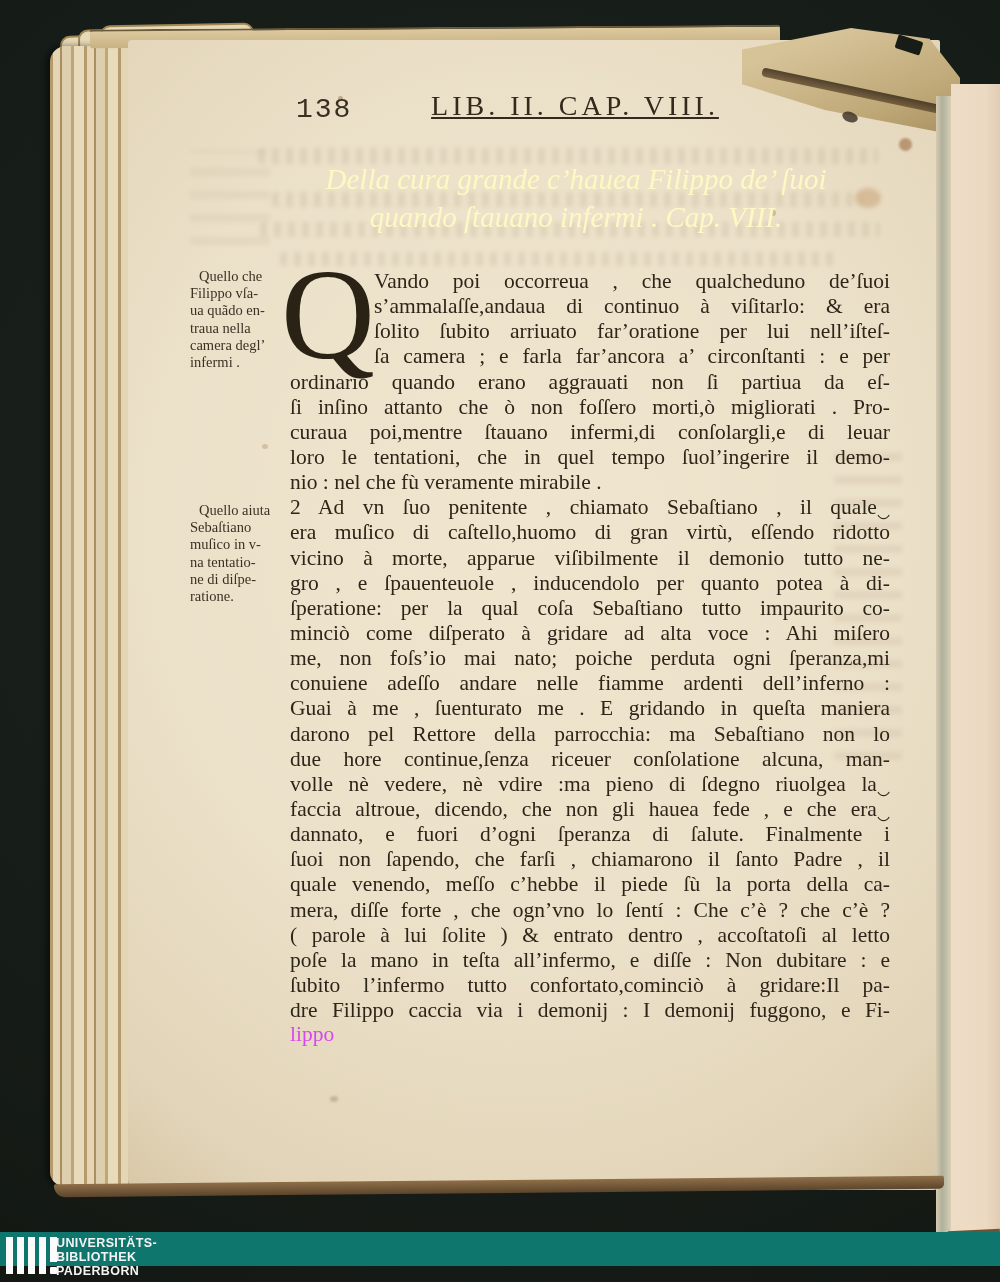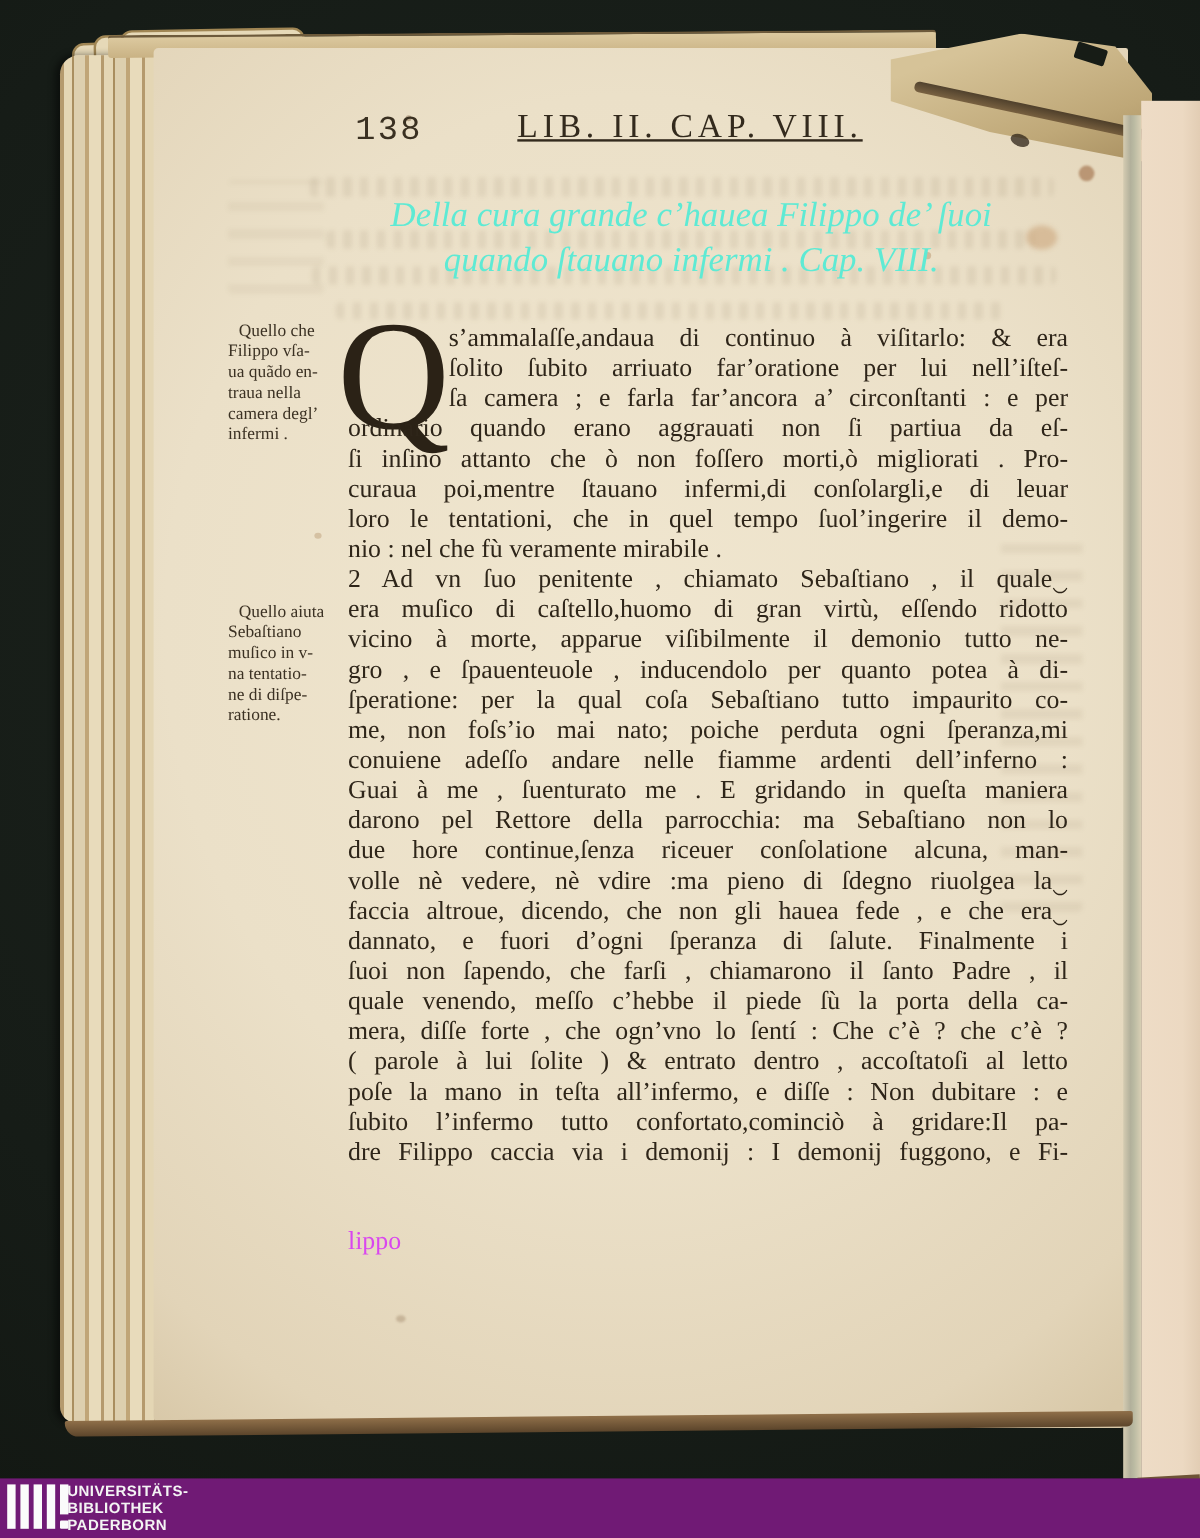--- a/index.html
+++ b/index.html
@@ -57,42 +57,42 @@
   
   .bottom-edge{position:absolute;left:54px;top:1180px;width:890px;height:13px;
     background:linear-gradient(#8f6f49,#5c452b);transform:rotate(-.55deg);
     border-radius:2px 2px 6px 14px;}
   
   .ink{color:#2e2519;}
   .folio{position:absolute;left:296px;top:94px;font-size:28px;letter-spacing:2px;color:#3a3021;font-family:Liberation Mono, monospace;}
   .running-title{position:absolute;left:350px;top:90px;width:450px;text-align:center;
     font-size:28px;letter-spacing:4px;color:#332a1d;text-decoration:underline;}
   .chapter-title{position:absolute;left:248px;top:160px;width:656px;text-align:center;
-    font-style:italic;font-size:29px;line-height:38px;color:#5eead4;}
+    font-style:italic;font-size:29px;line-height:38px;color:#fef9c3;}
   .dropcap{position:absolute;left:281px;top:266px;width:86px;height:102px;
     font-size:130px;line-height:96px;color:#2b2216;text-align:center;}
   .body-block{position:absolute;left:290px;top:269px;width:600px;}
   .bl{font-size:21.5px;line-height:25.15px;height:25.15px;white-space:nowrap;
     text-align:justify;text-align-last:justify;color:#2e2519;}
   .bl.indent{padding-left:84px;}
   .bl.noj{text-align-last:left;}
   .catchword{position:absolute;left:290px;top:1022px;width:572px;text-align:left;
     font-size:21.5px;color:#d946ef;}
   .margin-note{position:absolute;left:190px;width:94px;font-size:14.5px;line-height:17.2px;
     color:#3b3123;}
   .margin-note .mn-line:first-child{padding-left:9px;}
   #note-1{top:268px;}
   #note-2{top:502px;}
   
   .ghost{position:absolute;filter:blur(2px);opacity:.55;border-radius:4px;
     background:repeating-linear-gradient(90deg,rgba(118,98,66,.20) 0 7px,rgba(0,0,0,0) 7px 14px);}
   .ghost.v{background:repeating-linear-gradient(0deg,rgba(118,98,66,.16) 0 8px,rgba(0,0,0,0) 8px 23px);}
   .stain{position:absolute;border-radius:50%;}
   
-  .wm-band{position:absolute;left:0;top:1232px;width:1000px;height:50px;background:#701a75;}
+  .wm-band{position:absolute;left:0;top:1232px;width:1000px;height:34px;background:#0f766e;}
   .wm-logo{position:absolute;left:6px;top:5px;height:40px;}
   .wm-bar{position:absolute;top:0;width:7px;height:37px;background:#fbfbfb;}
   .wm-excl{position:absolute;top:0;width:7px;height:25px;background:#fbfbfb;}
   .wm-dot{position:absolute;top:30px;width:7px;height:7px;background:#fbfbfb;border-radius:1px;}
   .wm-text{position:absolute;left:56px;top:4px;
     font-family:"Liberation Sans","DejaVu Sans",sans-serif;font-weight:bold;
     font-size:12.5px;line-height:14px;letter-spacing:.4px;color:#f4f4f4;}
 </style>
 </head>
 <body>
@@ -133,33 +133,35 @@
   <div class="running-title ink">LIB. II.  CAP. VIII.</div>
 
   <div class="chapter-title">
     <div>Della cura grande c’hauea Filippo de’ ſuoi</div>
     <div>quando ſtauano infermi .   Cap. VIII.</div>
   </div>
 
   <div class="dropcap">Q</div>
 
   <div class="body-block" id="body-lines">
+      <div class="bl indent">Vando poi occorreua , che qualcheduno de’ſuoi</div>
       <div class="bl indent">s’ammalaſſe,andaua di continuo à viſitarlo: &amp; era</div>
       <div class="bl indent">ſolito ſubito arriuato far’oratione per lui nell’iſteſ-</div>
       <div class="bl indent">ſa camera ; e farla far’ancora a’ circonſtanti :  e per</div>
       <div class="bl">ordinario quando erano aggrauati non ſi partiua da eſ-</div>
       <div class="bl">ſi inſino attanto che ò non foſſero morti,ò migliorati . Pro-</div>
       <div class="bl">curaua poi,mentre ſtauano infermi,di conſolargli,e di leuar</div>
       <div class="bl">loro le tentationi, che in quel tempo ſuol’ingerire il demo-</div>
       <div class="bl noj">nio : nel che fù veramente mirabile .</div>
       <div class="bl">2  Ad vn ſuo penitente , chiamato Sebaſtiano , il quale‿</div>
       <div class="bl">era muſico di caſtello,huomo di gran virtù, eſſendo ridotto</div>
       <div class="bl">vicino à morte, apparue viſibilmente il demonio tutto ne-</div>
       <div class="bl">gro , e ſpauenteuole ,  inducendolo per quanto potea à di-</div>
       <div class="bl">ſperatione: per la qual coſa Sebaſtiano tutto impaurito co-</div>
+      <div class="bl">minciò come diſperato à gridare ad alta voce :  Ahi miſero</div>
       <div class="bl">me, non foſs’io mai nato; poiche perduta ogni ſperanza,mi</div>
       <div class="bl">conuiene adeſſo andare nelle fiamme ardenti dell’inferno :</div>
       <div class="bl">Guai à me , ſuenturato me .  E gridando in queſta maniera</div>
       <div class="bl">darono pel Rettore della parrocchia: ma Sebaſtiano non lo</div>
       <div class="bl">due hore continue,ſenza riceuer conſolatione alcuna, man-</div>
       <div class="bl">volle nè vedere, nè vdire :ma pieno di ſdegno riuolgea la‿</div>
       <div class="bl">faccia altroue, dicendo, che non gli hauea fede , e che era‿</div>
       <div class="bl">dannato, e fuori d’ogni ſperanza di ſalute.  Finalmente  i</div>
       <div class="bl">ſuoi non ſapendo, che farſi , chiamarono il ſanto Padre , il</div>
       <div class="bl">quale venendo, meſſo c’hebbe il piede ſù la porta della ca-</div>

